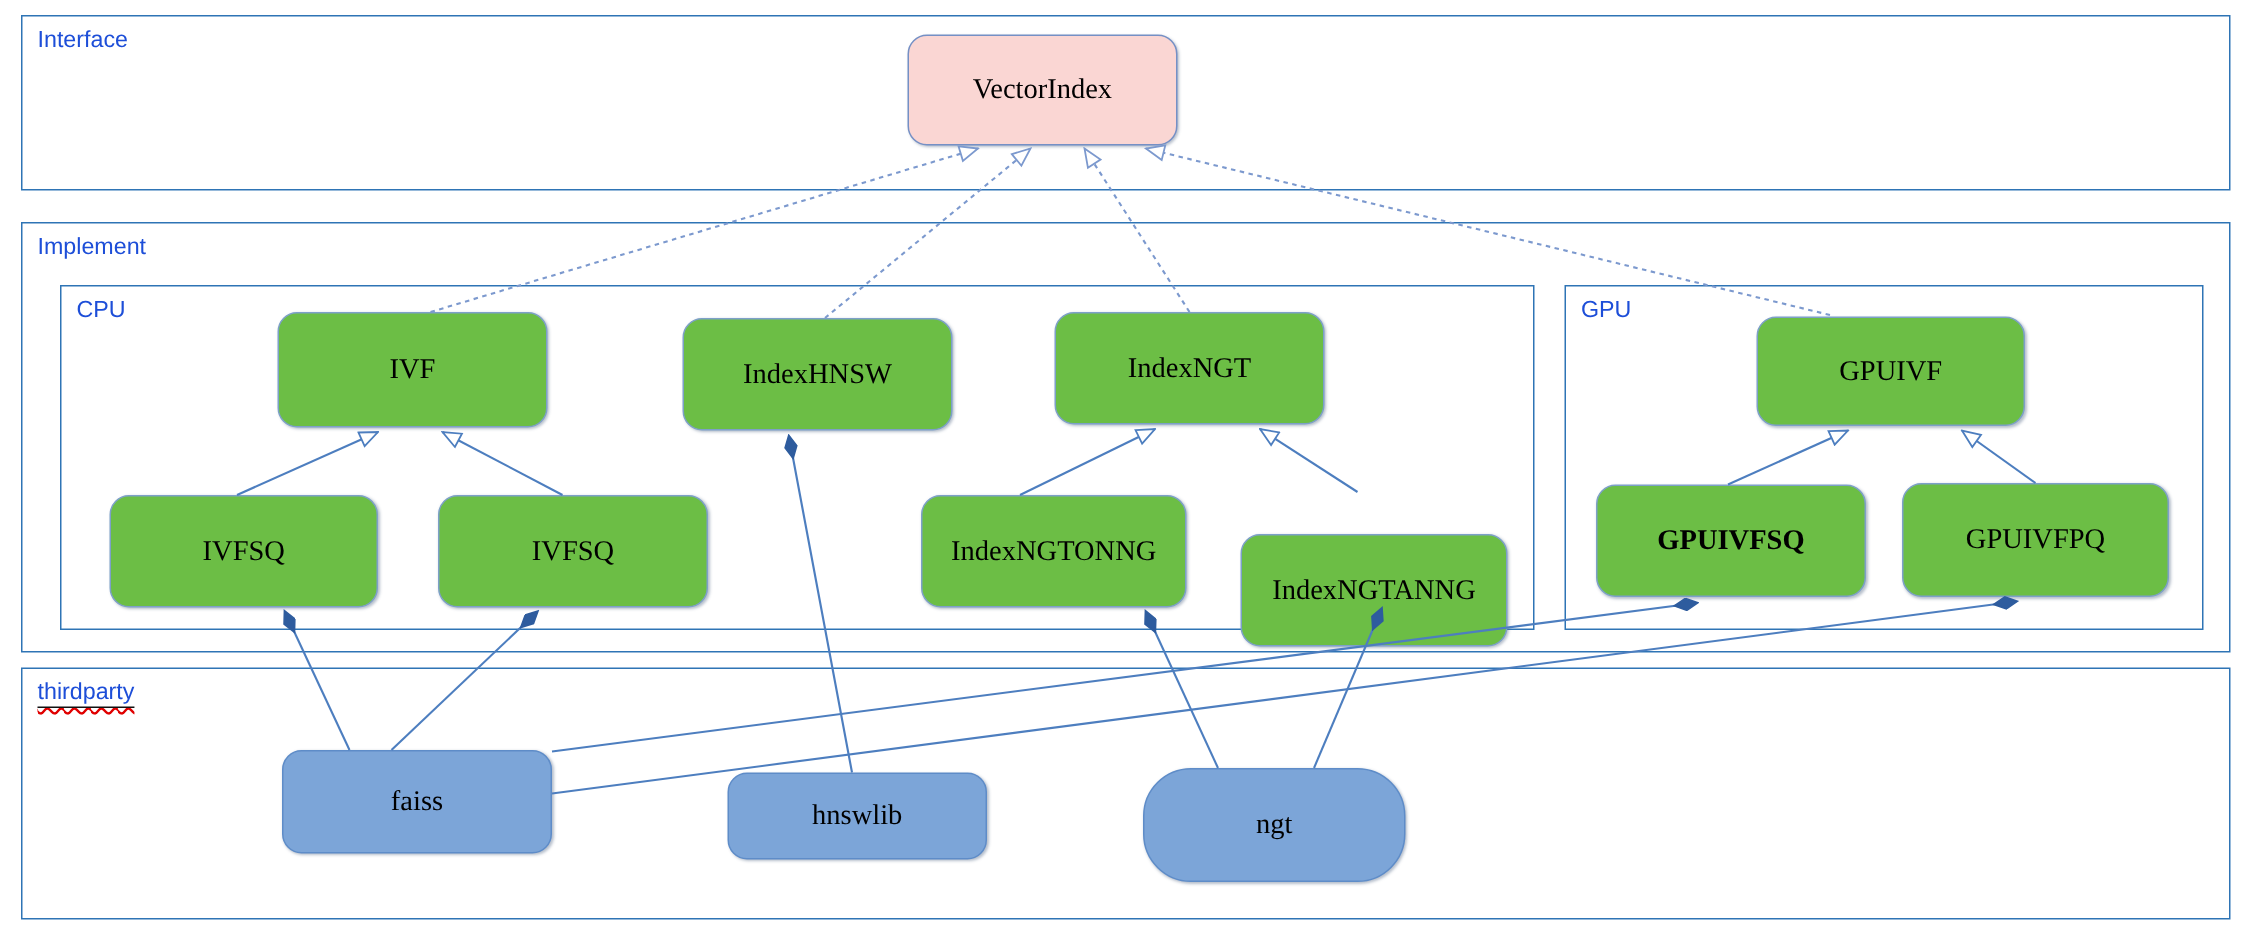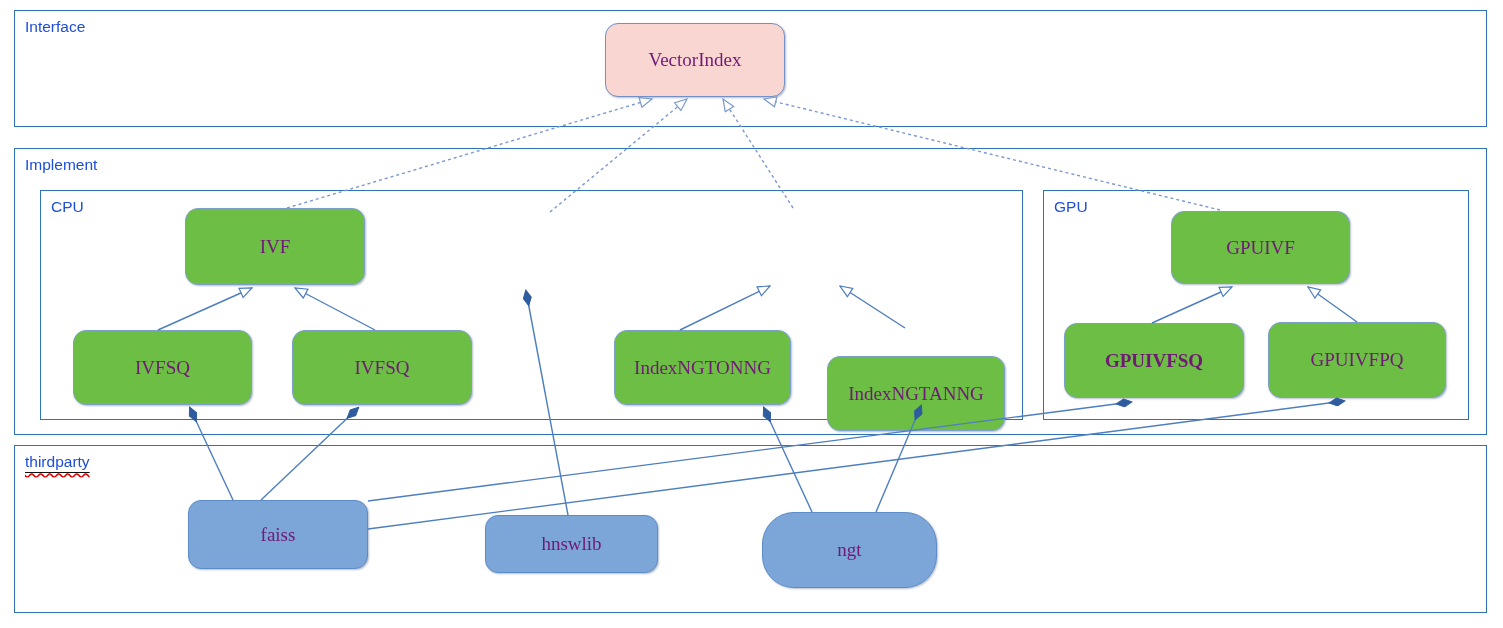--- a/index.html
+++ b/index.html
@@ -16,21 +16,21 @@
   .squiggle{
     text-decoration:underline wavy #e00000;text-underline-offset:5px;
   }
   .squiggle .solid-underline{
     text-decoration:underline solid #111;
     text-align:right;
   }
   .node{
     position:absolute;box-sizing:border-box;border-radius:13px;
     display:flex;align-items:center;justify-content:center;
-    font-family:"Liberation Serif",serif;font-size:19px;color:#701a75;
+    font-family:"Liberation Serif",serif;font-size:19px;color:#000000;
     box-shadow:1px 1px 2px rgba(90,110,140,.45);
   }
   .node-interface{background:#fad6d3;border:1.6px solid #7590c5;}
   .node-class{background:#6cbe45;border:1.6px solid #7da0c8;}
   .node-library{background:#7ca5d8;border:1.6px solid #5e8cc8;}
   svg.edges{position:absolute;left:0;top:0;pointer-events:none;}
   .edge-solid{stroke:#4d7ebf;stroke-width:1.4;fill:none;}
   .edge-dashed{stroke:#7c99ce;stroke-width:1.4;stroke-dasharray:3 3;fill:none;}
 </style>
 </head>
@@ -54,20 +54,22 @@
     <div class="section-label">GPU</div>
   </div>
 
   <div class="section" style="left:14px;top:445px;width:1473px;height:168px;">
     <div class="section-label squiggle"><span class="solid-underline">thirdparty</span></div>
   </div>
 
   <div class="node node-interface" style="left:605px;top:23px;width:180px;height:74px;">VectorIndex</div>
 
   <div class="node node-class" style="left:185px;top:208px;width:180px;height:77px;">IVF</div>
+  <div class="node node-class" style="left:455px;top:212px;width:180px;height:75px;">IndexHNSW</div>
+  <div class="node node-class" style="left:703px;top:208px;width:180px;height:75px;">IndexNGT</div>
   <div class="node node-class" style="left:73px;top:330px;width:179px;height:75px;">IVFSQ</div>
   <div class="node node-class" style="left:292px;top:330px;width:180px;height:75px;">IVFSQ</div>
   <div class="node node-class" style="left:614px;top:330px;width:177px;height:75px;">IndexNGTONNG</div>
   <div class="node node-class" style="left:827px;top:328px;width:178px;height:75px;margin-top:28px;">IndexNGTANNG</div>
 
   <div class="node node-class" style="left:1171px;top:211px;width:179px;height:73px;">GPUIVF</div>
   <div class="node node-class" style="left:1064px;top:323px;width:180px;height:75px;font-weight:bold;">GPUIVFSQ</div>
   <div class="node node-class" style="left:1268px;top:322px;width:178px;height:76px;">GPUIVFPQ</div>
 
   <div class="node node-library" style="left:188px;top:500px;width:180px;height:69px;">faiss</div>

